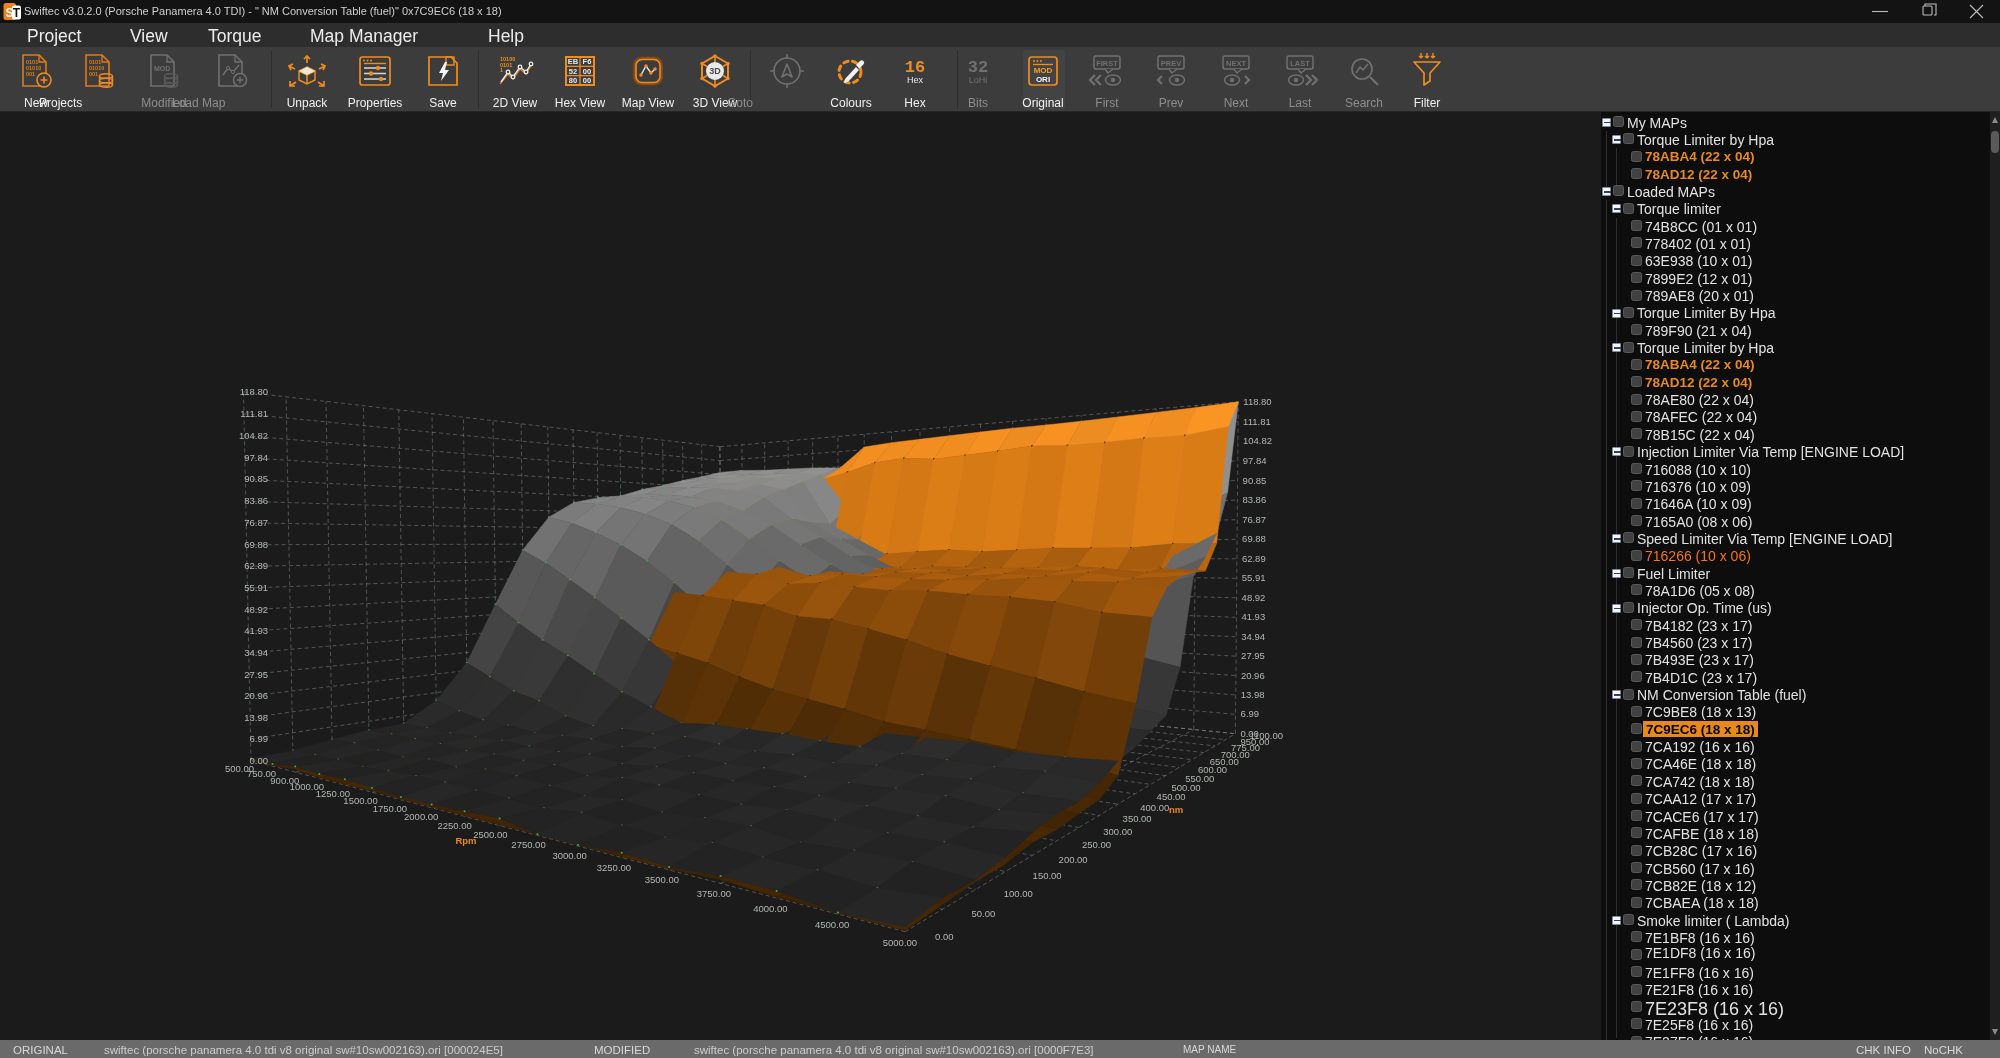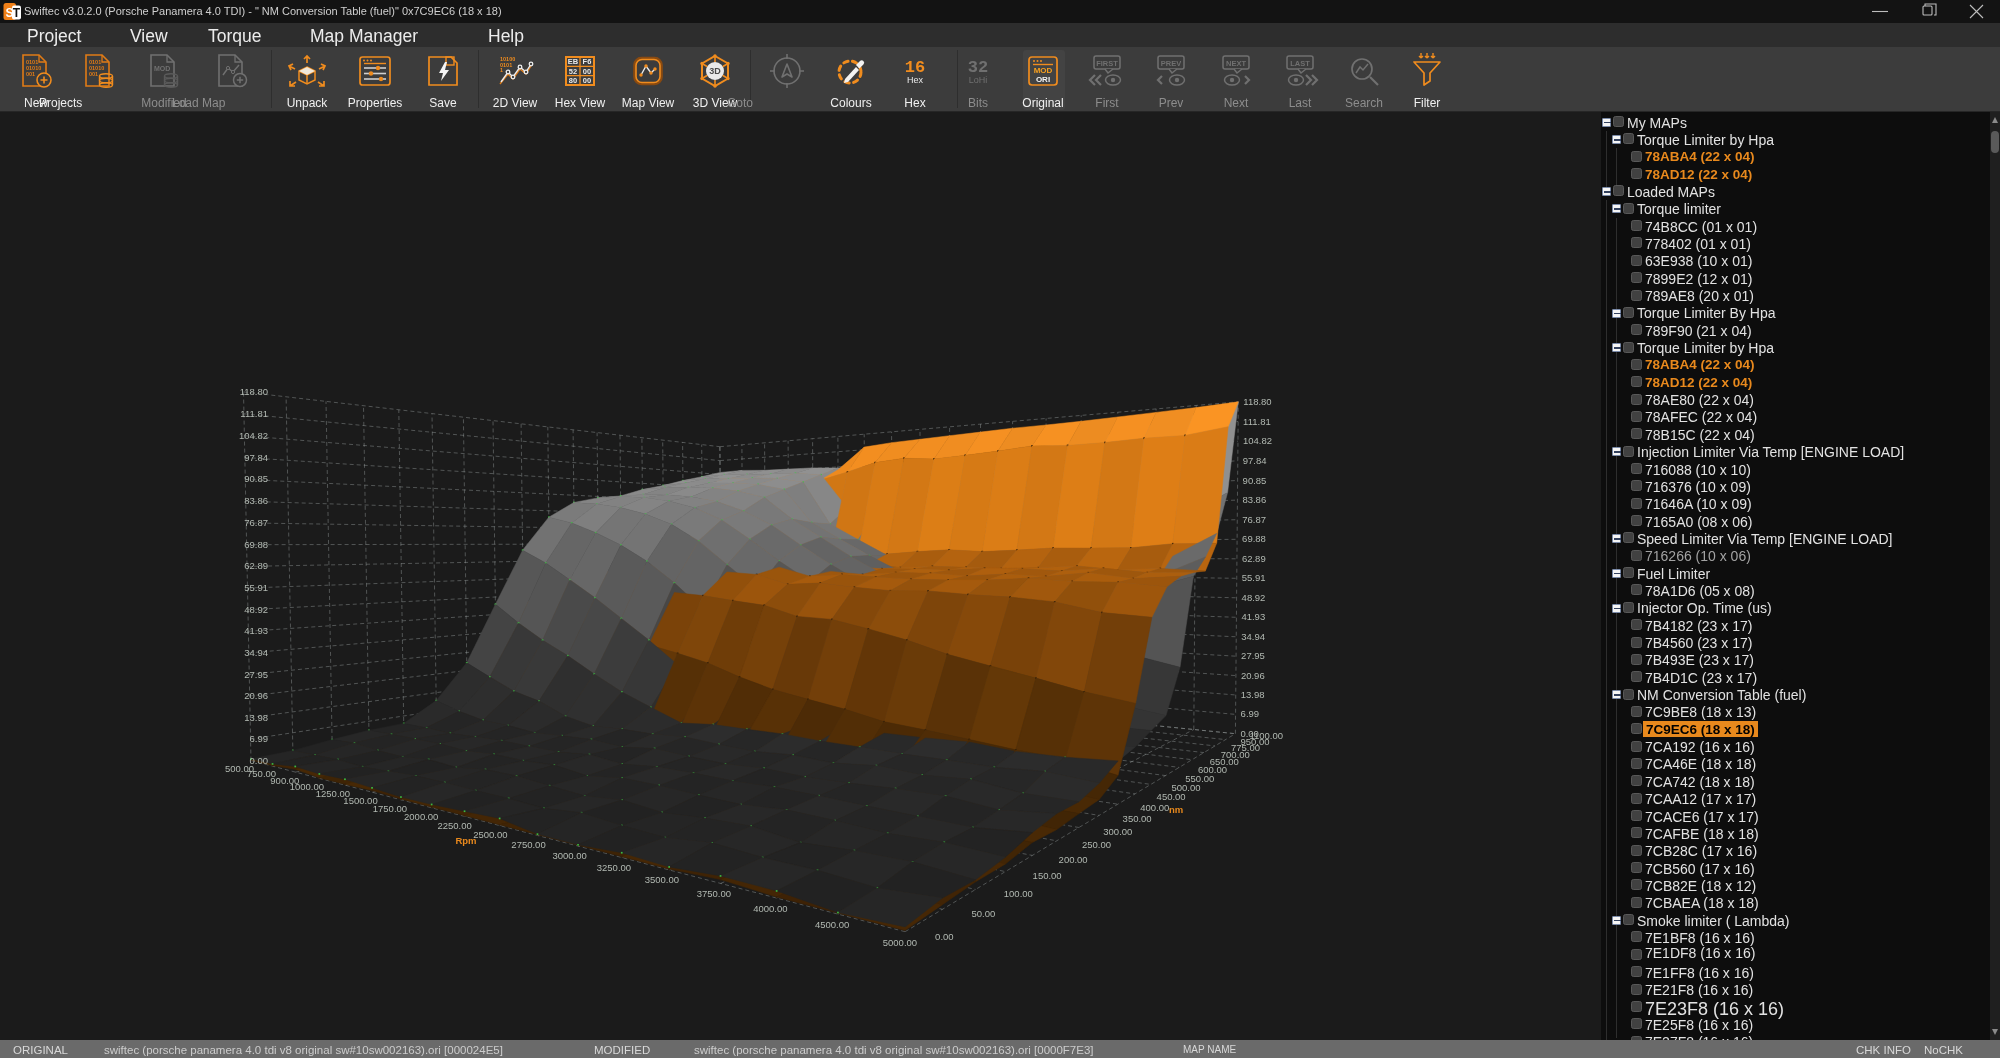--- a/index.html
+++ b/index.html
@@ -1405,21 +1405,21 @@
     <div style="position:absolute;left:1645px;top:478.85px;font-size:14px;color:#e2e2e2;white-space:nowrap">716376 (10 x 09)</div>
     <div style="position:absolute;left:1631px;top:497.70000000000005px;width:11px;height:11px;background:#414141;border:1px solid #585858;border-radius:2.5px"></div>
     <div style="position:absolute;left:1645px;top:496.20000000000005px;font-size:14px;color:#e2e2e2;white-space:nowrap">71646A (10 x 09)</div>
     <div style="position:absolute;left:1631px;top:515.05px;width:11px;height:11px;background:#414141;border:1px solid #585858;border-radius:2.5px"></div>
     <div style="position:absolute;left:1645px;top:513.55px;font-size:14px;color:#e2e2e2;white-space:nowrap">7165A0 (08 x 06)</div>
     <div style="position:absolute;left:1612px;top:534.1000000000001px;width:9px;height:9px;background:#f5f5f5;border:1px solid #7a8aa8;border-radius:1px"></div>
     <div style="position:absolute;left:1614px;top:538.1000000000001px;width:7px;height:1.6px;background:#33415e"></div>
     <div style="position:absolute;left:1623px;top:532.4000000000001px;width:11px;height:11px;background:#414141;border:1px solid #585858;border-radius:2.5px"></div>
     <div style="position:absolute;left:1637px;top:530.9000000000001px;font-size:14px;color:#e2e2e2;white-space:nowrap">Speed Limiter Via Temp [ENGINE LOAD]</div>
     <div style="position:absolute;left:1631px;top:549.75px;width:11px;height:11px;background:#414141;border:1px solid #585858;border-radius:2.5px"></div>
-    <div style="position:absolute;left:1645px;top:548.25px;font-size:14px;color:#a3a3a3;white-space:nowrap">716266 (10 x 06)</div>
+    <div style="position:absolute;left:1645px;top:548.25px;font-size:14px;color:#f97316;white-space:nowrap">716266 (10 x 06)</div>
     <div style="position:absolute;left:1612px;top:568.8000000000001px;width:9px;height:9px;background:#f5f5f5;border:1px solid #7a8aa8;border-radius:1px"></div>
     <div style="position:absolute;left:1614px;top:572.8000000000001px;width:7px;height:1.6px;background:#33415e"></div>
     <div style="position:absolute;left:1623px;top:567.1px;width:11px;height:11px;background:#414141;border:1px solid #585858;border-radius:2.5px"></div>
     <div style="position:absolute;left:1637px;top:565.6px;font-size:14px;color:#e2e2e2;white-space:nowrap">Fuel Limiter</div>
     <div style="position:absolute;left:1631px;top:584.45px;width:11px;height:11px;background:#414141;border:1px solid #585858;border-radius:2.5px"></div>
     <div style="position:absolute;left:1645px;top:582.95px;font-size:14px;color:#e2e2e2;white-space:nowrap">78A1D6 (05 x 08)</div>
     <div style="position:absolute;left:1612px;top:603.5000000000001px;width:9px;height:9px;background:#f5f5f5;border:1px solid #7a8aa8;border-radius:1px"></div>
     <div style="position:absolute;left:1614px;top:607.5000000000001px;width:7px;height:1.6px;background:#33415e"></div>
     <div style="position:absolute;left:1623px;top:601.8000000000001px;width:11px;height:11px;background:#414141;border:1px solid #585858;border-radius:2.5px"></div>
     <div style="position:absolute;left:1637px;top:600.3000000000001px;font-size:14px;color:#e2e2e2;white-space:nowrap">Injector Op. Time (us)</div>

